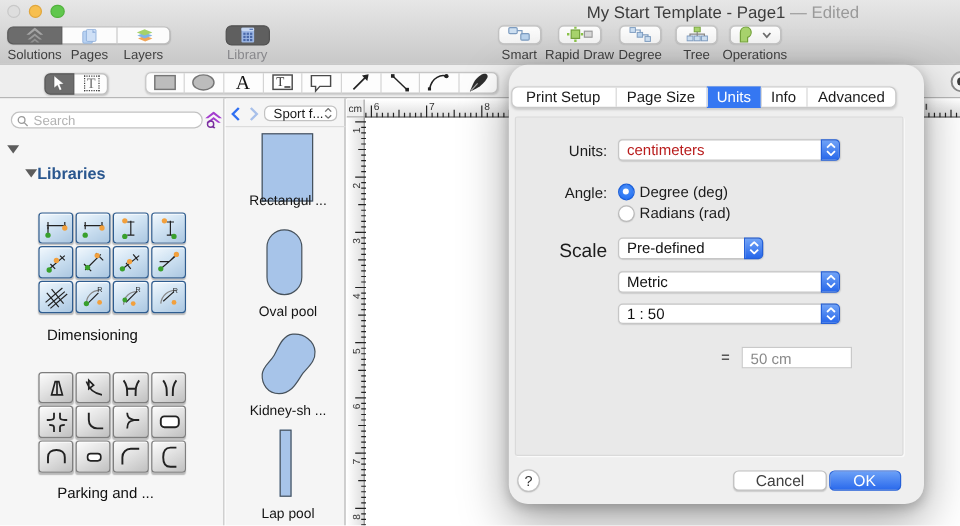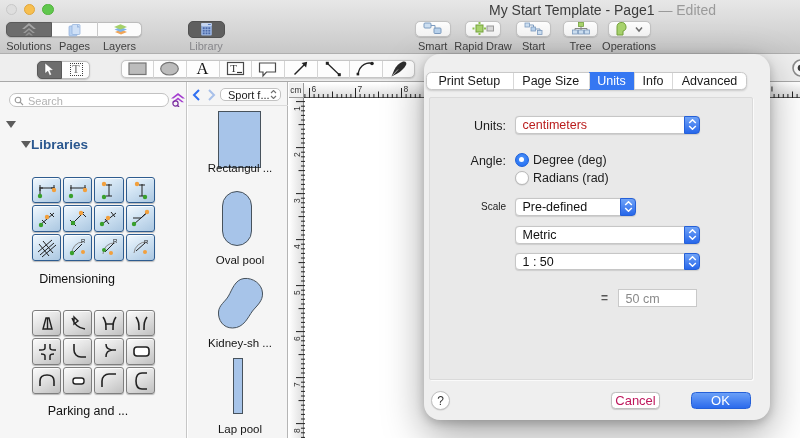--- a/index.html
+++ b/index.html
@@ -62,21 +62,21 @@
         <path d="M7.5 0 v2 M7.5 13 v-2 M0.5 6.5 h2 M14 6.5 h-2" stroke="#8bc34a" stroke-width="2"></path>
         <rect x="15" y="4" width="6.5" height="5" fill="#d9d9d9" stroke="#9a9a9a" stroke-width="1"></rect>
       </svg></div>
 <div class="lbl" style="left:483px;top:39.5px;">Rapid Draw</div>
 <div class="abs" style="left:515.6px;top:20.5px;width:35.8px;height:16.5px;background:linear-gradient(#fdfdfd,#f3f3f3);border:1px solid #c2c2c2;border-radius:5px;box-shadow:0 .5px 1px rgba(0,0,0,.12);text-align:center;line-height:13px;"><svg width="19" height="13" viewBox="0 0 19 13">
         <rect x="1" y="1" width="4.5" height="4" fill="#cddff1" stroke="#7d9cc0" stroke-width=".8"></rect>
         <rect x="7" y="5" width="4.5" height="4" fill="#b9d2ec" stroke="#7d9cc0" stroke-width=".8"></rect>
         <rect x="13.5" y="8.5" width="4.5" height="4" fill="#cddff1" stroke="#7d9cc0" stroke-width=".8"></rect>
         <path d="M5.5 3 h4 v2 M11.5 7 h4.5 v1.5" stroke="#7d9cc0" fill="none"></path>
       </svg></div>
-<div class="lbl" style="left:533.5px;top:39.5px;">Start</div>
+<div class="lbl" style="left:533.5px;top:39.5px;">Degree</div>
 <div class="abs" style="left:562.7px;top:20.5px;width:35.8px;height:16.5px;background:linear-gradient(#fdfdfd,#f3f3f3);border:1px solid #c2c2c2;border-radius:5px;box-shadow:0 .5px 1px rgba(0,0,0,.12);text-align:center;line-height:13px;"><svg width="18" height="13" viewBox="0 0 18 13">
         <rect x="6.5" y="0.5" width="5" height="4" fill="#a8d36d" stroke="#74a23c" stroke-width=".8"></rect>
         <rect x="0.5" y="8" width="5" height="4" fill="#cddff1" stroke="#7d9cc0" stroke-width=".8"></rect>
         <rect x="6.5" y="8" width="5" height="4" fill="#cddff1" stroke="#7d9cc0" stroke-width=".8"></rect>
         <rect x="12.5" y="8" width="5" height="4" fill="#cddff1" stroke="#7d9cc0" stroke-width=".8"></rect>
         <path d="M9 4.5 v2 M3 8 v-1.5 h12 v1.5 M9 6.5 v1.5" stroke="#888" fill="none"></path>
       </svg></div>
 <div class="lbl" style="left:580.5px;top:39.5px;">Tree</div>
 <div class="abs" style="left:607.6px;top:20.5px;width:43px;height:16.5px;background:linear-gradient(#fdfdfd,#f3f3f3);border:1px solid #c2c2c2;border-radius:5px;box-shadow:0 .5px 1px rgba(0,0,0,.12);text-align:center;line-height:13px;"><svg width="30" height="14" viewBox="0 0 30 14">
         <path d="M3 5 a4.5 4.5 0 1 1 6 4.2 V13 H3 Z" fill="#a8d36d" stroke="#74a23c" stroke-width="1"></path>
@@ -563,21 +563,21 @@
     <svg class="abs" style="left:262.5px;top:65.2px" width="11" height="11" viewBox="0 0 11 11">
       <path d="M2.2 4 L5.5 0.8 L8.8 4" stroke="#fff" stroke-width="1.5" fill="none"></path>
       <path d="M2.2 7 L5.5 10.2 L8.8 7" stroke="#fff" stroke-width="1.5" fill="none"></path>
     </svg>
 <div class="abs" style="left:0;top:99.5px;width:82px;text-align:right;font-size:12.5px;color:#1c1c1c;">Angle:</div>
 <div class="abs" style="left:90.5px;top:98.5px;width:14px;height:14px;border-radius:50%;background:radial-gradient(circle at 50% 35%,#4f93f8,#1d6bf3);border:1px solid #1b5fd9;"></div>
 <div class="abs" style="left:95px;top:103px;width:5px;height:5px;border-radius:50%;background:#fff;"></div>
 <div class="abs" style="left:109px;top:99px;font-size:12.5px;color:#1c1c1c;">Degree (deg)</div>
 <div class="abs" style="left:90.5px;top:116.5px;width:14px;height:14px;border-radius:50%;background:#fff;border:1px solid #b9b9b9;box-shadow:0 .5px 1px rgba(0,0,0,.15);"></div>
 <div class="abs" style="left:109px;top:117px;font-size:12.5px;color:#1c1c1c;">Radians (rad)</div>
-<div class="abs" style="left:0;top:146.5px;width:82px;text-align:right;font-size:10px;color:#1c1c1c;">Scale</div>
+<div class="abs" style="left:0;top:146.5px;width:82px;text-align:right;font-size:16px;color:#1c1c1c;">Scale</div>
 <div class="abs" style="left:90.5px;top:144px;width:121.5px;height:17.5px;background:#fff;border:1px solid #c6c6c6;border-radius:4px;box-shadow:0 .5px 1px rgba(0,0,0,.12);"></div>
     <div class="abs" style="left:98.5px;top:146px;font-size:12.5px;color:#111;">Pre-defined</div>
     <div class="abs" style="left:195.5px;top:144px;width:16.5px;height:17.5px;background:linear-gradient(#70a3f7,#2767ea);border-radius:0 4px 4px 0;border:1px solid #2560d8;"></div>
     <svg class="abs" style="left:198.5px;top:147.2px" width="11" height="11" viewBox="0 0 11 11">
       <path d="M2.2 4 L5.5 0.8 L8.8 4" stroke="#fff" stroke-width="1.5" fill="none"></path>
       <path d="M2.2 7 L5.5 10.2 L8.8 7" stroke="#fff" stroke-width="1.5" fill="none"></path>
     </svg>
 <div class="abs" style="left:90.5px;top:172px;width:185.5px;height:17.5px;background:#fff;border:1px solid #c6c6c6;border-radius:4px;box-shadow:0 .5px 1px rgba(0,0,0,.12);"></div>
     <div class="abs" style="left:98.5px;top:174px;font-size:12.5px;color:#111;">Metric</div>
     <div class="abs" style="left:259.5px;top:172px;width:16.5px;height:17.5px;background:linear-gradient(#70a3f7,#2767ea);border-radius:0 4px 4px 0;border:1px solid #2560d8;"></div>
@@ -586,16 +586,16 @@
       <path d="M2.2 7 L5.5 10.2 L8.8 7" stroke="#fff" stroke-width="1.5" fill="none"></path>
     </svg>
 <div class="abs" style="left:90.5px;top:198.5px;width:185.5px;height:17.5px;background:#fff;border:1px solid #c6c6c6;border-radius:4px;box-shadow:0 .5px 1px rgba(0,0,0,.12);"></div>
     <div class="abs" style="left:98.5px;top:200.5px;font-size:12.5px;color:#111;">1 : 50</div>
     <div class="abs" style="left:259.5px;top:198.5px;width:16.5px;height:17.5px;background:linear-gradient(#70a3f7,#2767ea);border-radius:0 4px 4px 0;border:1px solid #2560d8;"></div>
     <svg class="abs" style="left:262.5px;top:201.7px" width="11" height="11" viewBox="0 0 11 11">
       <path d="M2.2 4 L5.5 0.8 L8.8 4" stroke="#fff" stroke-width="1.5" fill="none"></path>
       <path d="M2.2 7 L5.5 10.2 L8.8 7" stroke="#fff" stroke-width="1.5" fill="none"></path>
     </svg>
 <div class="abs" style="left:177px;top:237px;font-size:12px;font-weight:bold;color:#555;">=</div>
-<div class="abs" style="left:193.5px;top:235px;width:79px;height:18px;background:#fff;border:1px solid #c9c9c9;font-size:12.5px;color:#8a8a8a;padding:2px 0 0 7px;">50 cm</div>
+<div class="abs" style="left:193.5px;top:235px;width:92px;height:18px;background:#fff;border:1px solid #c9c9c9;font-size:12.5px;color:#8a8a8a;padding:2px 0 0 7px;">50 cm</div>
 <div class="abs" style="left:-2px;top:336.5px;width:19px;height:19px;margin-left:9px;background:#fff;border:1px solid #c2c2c2;border-radius:50%;box-shadow:0 .5px 1px rgba(0,0,0,.15);text-align:center;line-height:18px;font-size:12px;color:#333;">?</div>
-<div class="abs" style="left:187px;top:337.5px;width:49px;height:17px;background:#fff;border:1px solid #bfbfbf;border-radius:4.5px;box-shadow:0 .5px 1px rgba(0,0,0,.15);text-align:center;line-height:16px;font-size:13px;color:#be185d;">Cancel</div>
+<div class="abs" style="left:187px;top:337.5px;width:78px;height:17px;background:#fff;border:1px solid #bfbfbf;border-radius:4.5px;box-shadow:0 .5px 1px rgba(0,0,0,.15);text-align:center;line-height:16px;font-size:13px;color:#404040;">Cancel</div>
 <div class="abs" style="left:266.5px;top:337.5px;width:60px;height:17px;background:linear-gradient(#6ba0f7,#2b6aec);border:1px solid #2560d8;border-radius:4.5px;text-align:center;line-height:16px;font-size:13px;color:#fff;">OK</div>
 </div>
 </body></html>

